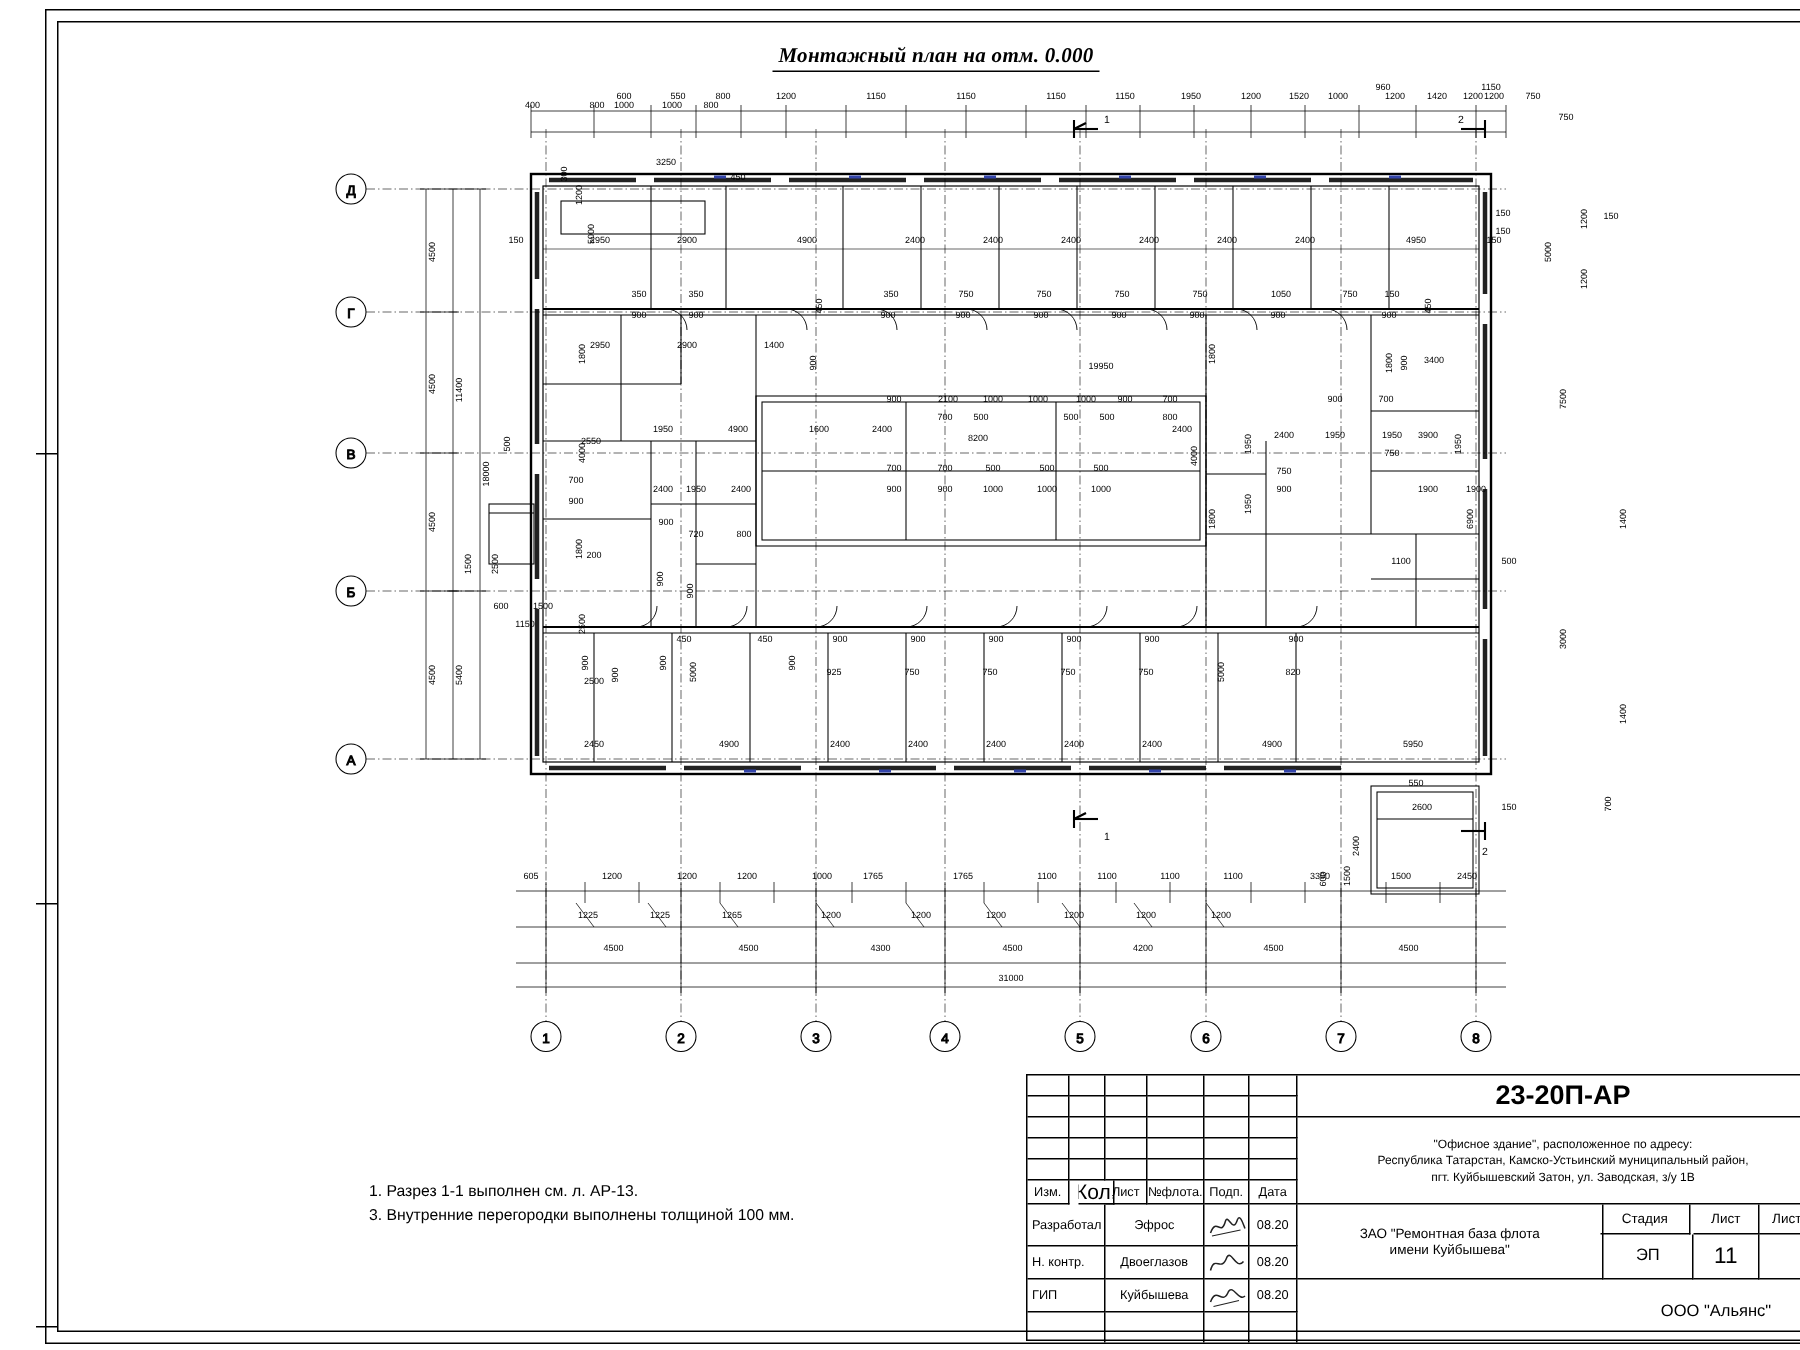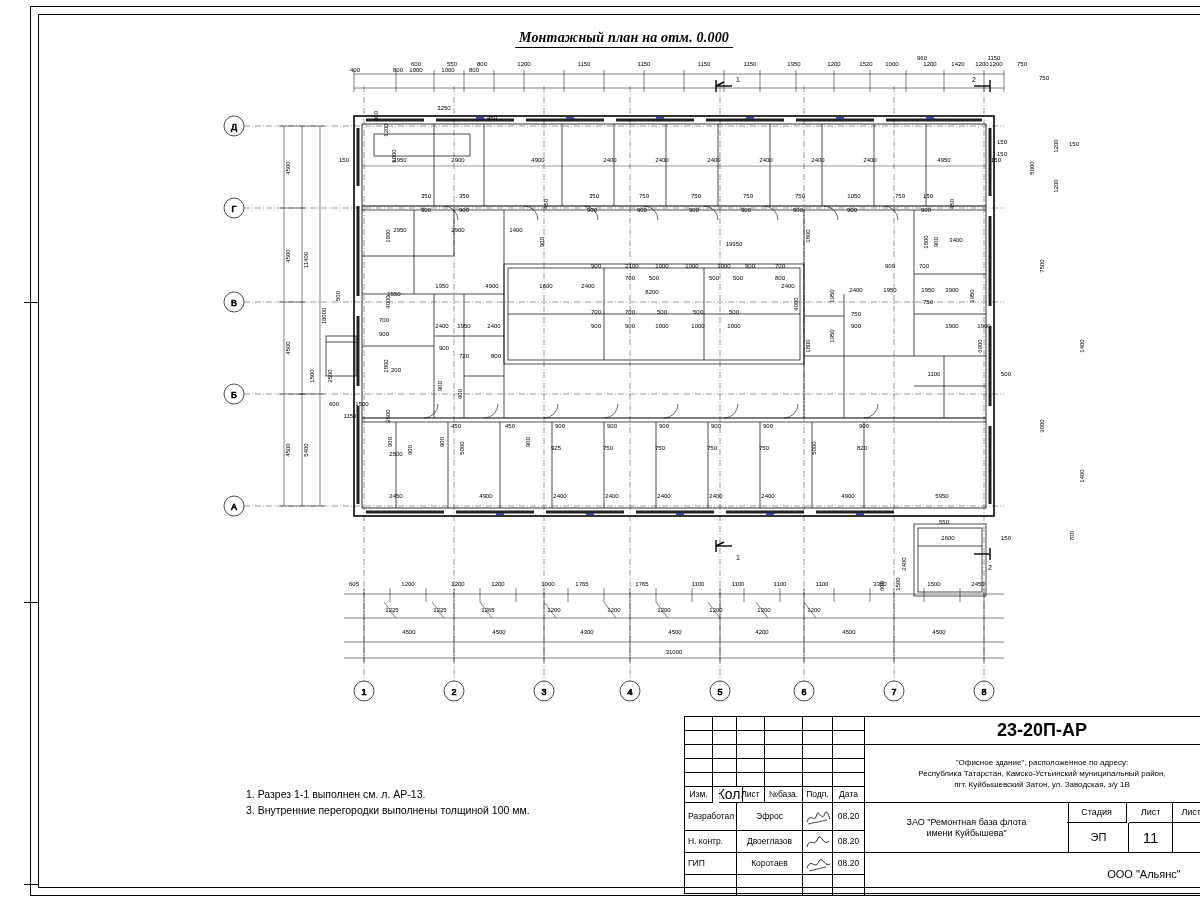--- a/index.html
+++ b/index.html
@@ -710,21 +710,21 @@
     <div class="cell" style="left:0;top:56px;width:28px;height:14px"></div>
     <div class="cell" style="left:28px;top:56px;width:24px;height:14px"></div>
     <div class="cell" style="left:52px;top:56px;width:28px;height:14px"></div>
     <div class="cell" style="left:80px;top:56px;width:38px;height:14px"></div>
     <div class="cell" style="left:118px;top:56px;width:30px;height:14px"></div>
     <div class="cell" style="left:148px;top:56px;width:32px;height:14px"></div>
 
     <div class="cell" style="left:0;top:70px;width:28px;height:16px;font-size:8.5px">Изм.</div>
     <div class="cell" style="left:34px;top:70px;width:24px;height:16px;font-size:14px">Кол.</div>
     <div class="cell" style="left:52px;top:70px;width:28px;height:16px;font-size:8.5px">Лист</div>
-    <div class="cell" style="left:80px;top:70px;width:38px;height:16px;font-size:8.5px">№база.</div>
+    <div class="cell" style="left:80px;top:70px;width:38px;height:16px;font-size:8.5px">№флота.</div>
     <div class="cell" style="left:118px;top:70px;width:30px;height:16px;font-size:8.5px">Подп.</div>
     <div class="cell" style="left:148px;top:70px;width:32px;height:16px;font-size:8.5px">Дата</div>
 
     <div class="cell" style="left:0;top:86px;width:52px;height:28px;justify-content:flex-start;padding-left:3px;font-size:8.5px">Разработал</div>
     <div class="cell" style="left:52px;top:86px;width:66px;height:28px;font-size:8.5px">Эфрос</div>
     <div class="cell sign" style="left:118px;top:86px;width:30px;height:28px">
       <svg width="26" height="20" viewBox="0 0 26 20">
         <path d="M2 15 C6 4, 9 18, 12 7 C14 2, 17 16, 20 6 C22 2, 24 10, 25 12" stroke="#222" fill="none" stroke-width="1"></path>
         <path d="M3 17 L22 13" stroke="#222" fill="none" stroke-width="0.8"></path>
       </svg>
@@ -734,21 +734,21 @@
     <div class="cell" style="left:0;top:114px;width:52px;height:22px;justify-content:flex-start;padding-left:3px;font-size:8.5px">Н. контр.</div>
     <div class="cell" style="left:52px;top:114px;width:66px;height:22px;font-size:8.5px">Двоеглазов</div>
     <div class="cell sign" style="left:118px;top:114px;width:30px;height:22px">
       <svg width="26" height="18" viewBox="0 0 26 18">
         <path d="M2 14 C5 3, 9 16, 13 5 C16 0, 19 14, 24 8" stroke="#222" fill="none" stroke-width="1"></path>
       </svg>
     </div>
     <div class="cell" style="left:148px;top:114px;width:32px;height:22px;font-size:8.5px">08.20</div>
 
     <div class="cell" style="left:0;top:136px;width:52px;height:22px;justify-content:flex-start;padding-left:3px;font-size:8.5px">ГИП</div>
-    <div class="cell" style="left:52px;top:136px;width:66px;height:22px;font-size:8.5px">Коротаев</div>
+    <div class="cell" style="left:52px;top:136px;width:66px;height:22px;font-size:8.5px">Куйбышева</div>
     <div class="cell sign" style="left:118px;top:136px;width:30px;height:22px">
       <svg width="26" height="18" viewBox="0 0 26 18">
         <path d="M2 13 C6 2, 10 16, 14 6 C17 1, 21 13, 25 9" stroke="#222" fill="none" stroke-width="1"></path>
         <path d="M4 16 L21 12" stroke="#222" fill="none" stroke-width="0.8"></path>
       </svg>
     </div>
     <div class="cell" style="left:148px;top:136px;width:32px;height:22px;font-size:8.5px">08.20</div>
 
     <div class="cell nob" style="left:0;top:158px;width:52px;height:20px"></div>
     <div class="cell nob" style="left:52px;top:158px;width:66px;height:20px"></div>

